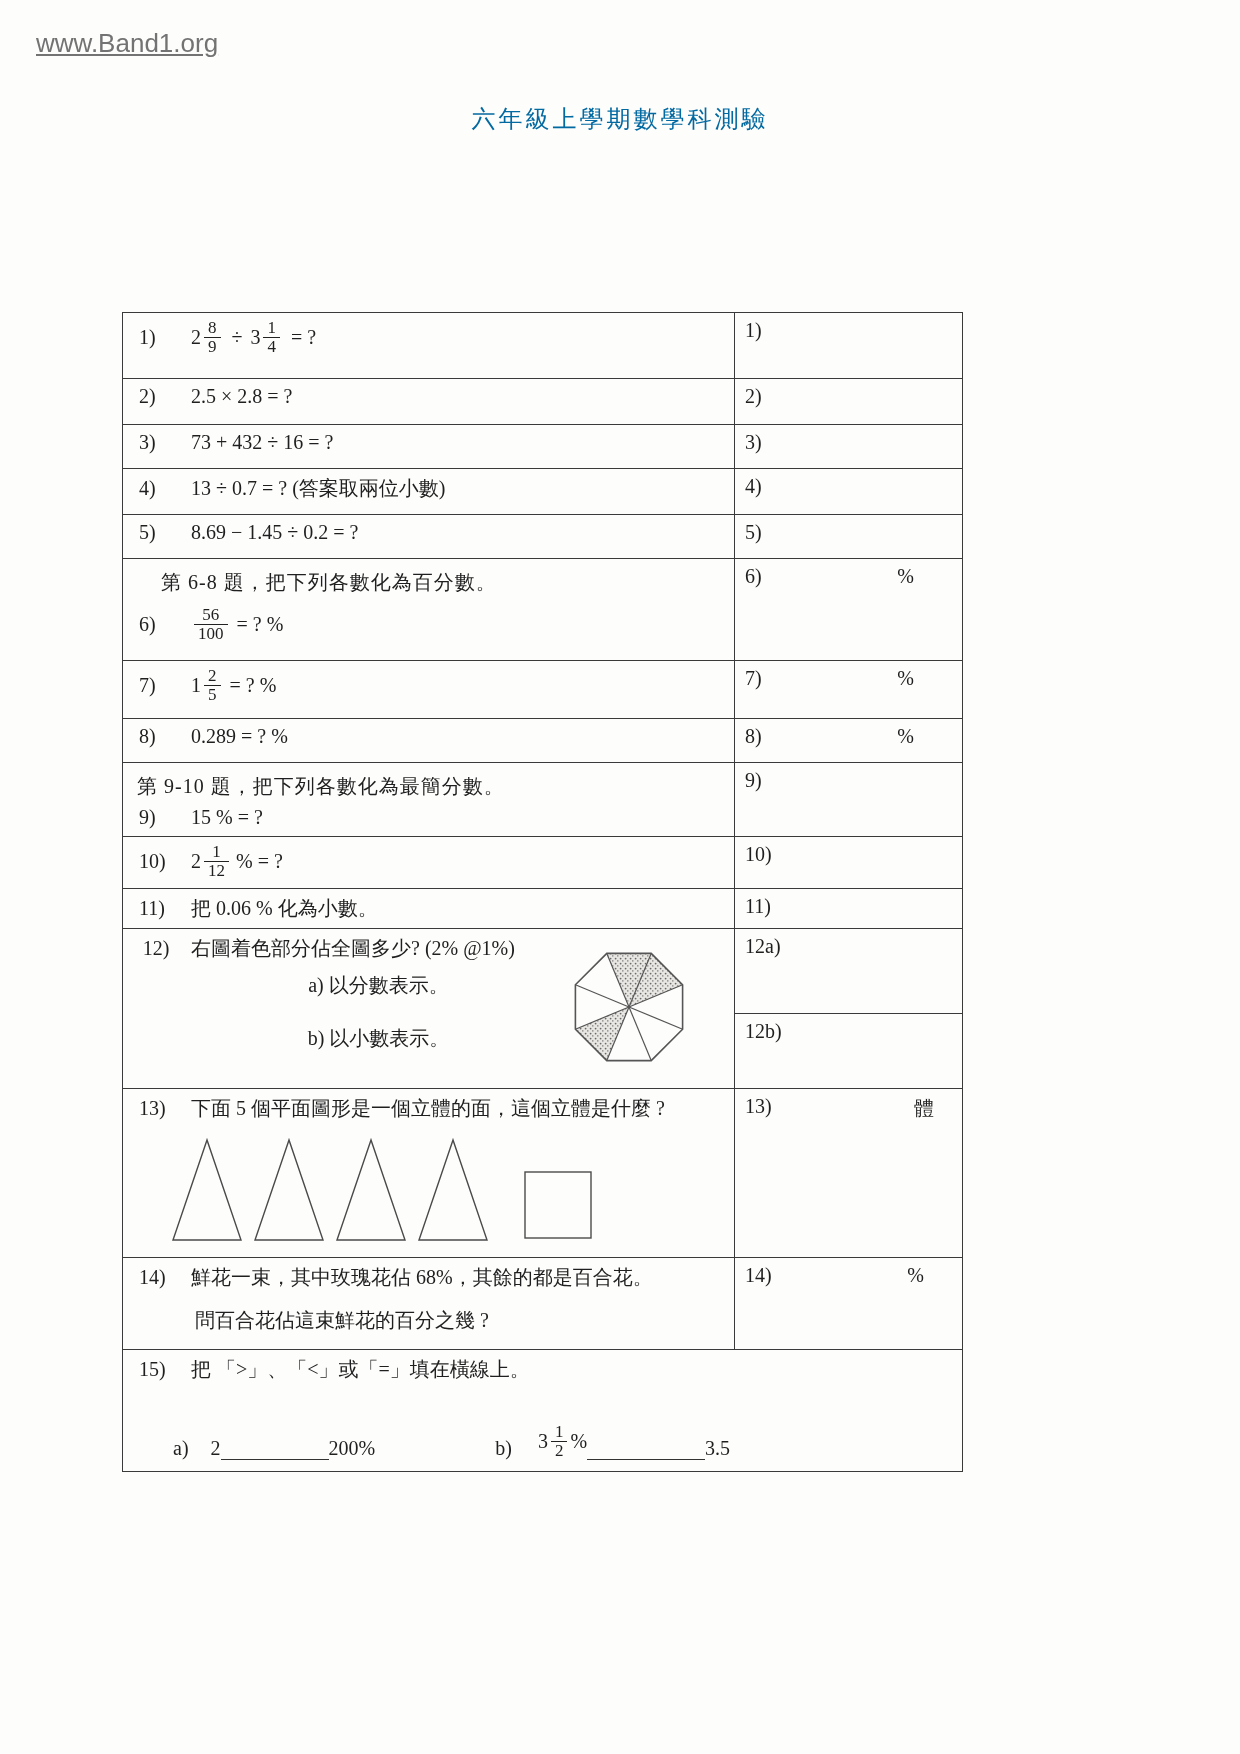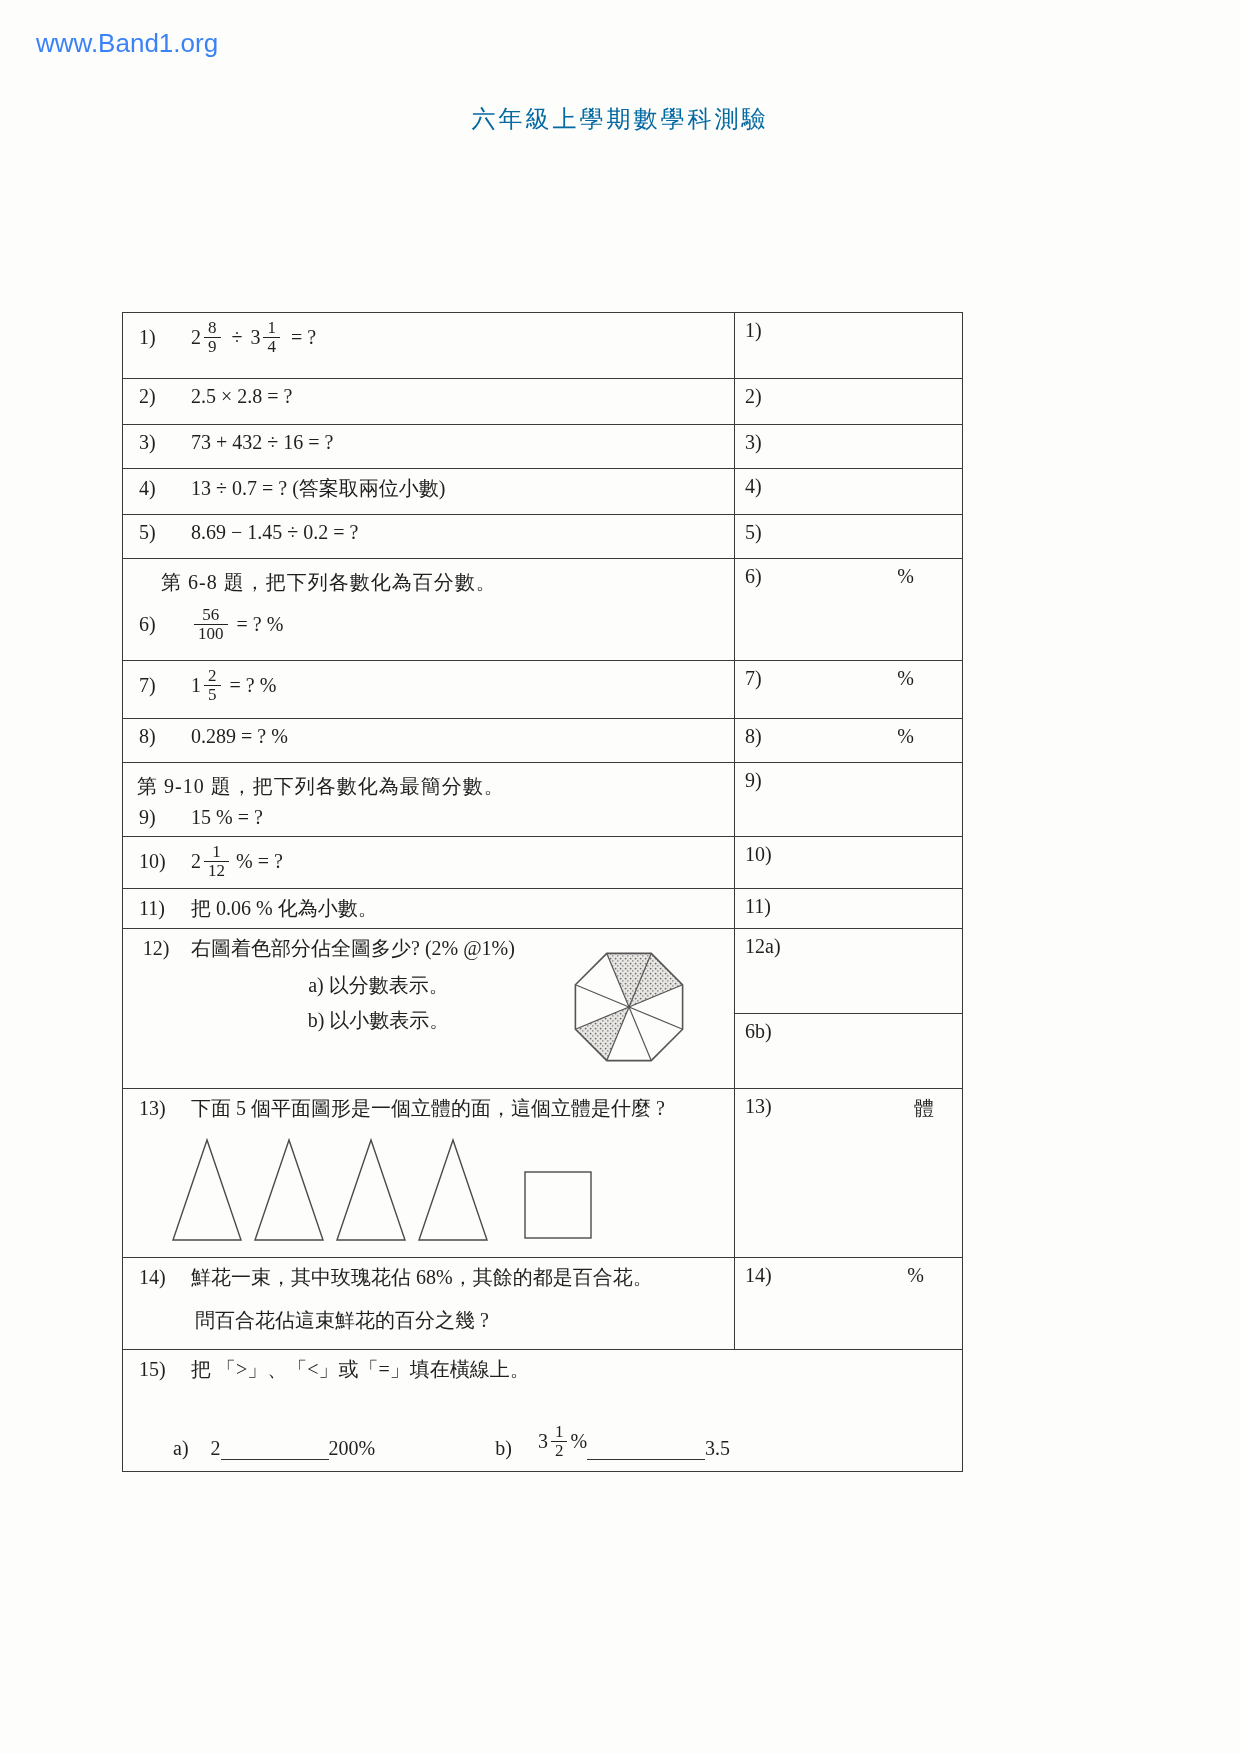--- a/index.html
+++ b/index.html
@@ -3,22 +3,22 @@
 <meta charset="utf-8">
 <style>
   * { margin:0; padding:0; box-sizing:border-box; }
   html,body { width:1240px; height:1754px; background:#ffffff; }
   body {
     font-family:"Liberation Serif","DejaVu Serif",serif;
     color:#222; position:relative; overflow:hidden;
   }
   .page { width:1240px; height:1754px; position:relative; background:#fdfdfc; }
 
-  .site { position:absolute; top:28px; left:36px; font-size:26px; color:#3b82f6;
-          font-family:"Liberation Sans","DejaVu Sans",sans-serif; }
+  .site { position:absolute; top:28px; left:36px; font-size:26px; color:#737373;
+          font-family:"Liberation Sans","DejaVu Sans",sans-serif;text-decoration:underline; }
 
   .title { position:absolute; top:103px; left:0; width:100%; text-align:center;
            font-size:24px; letter-spacing:3px; color:#0369a1; }
 
   .info-row { position:absolute; top:168px; left:115px; width:960px; display:flex;
               align-items:flex-end; font-size:21px; }
   .blank { display:inline-block; border-bottom:1.6px solid #333; height:24px; vertical-align:bottom; }
   .name-blank { width:185px; margin-left:14px; }
   .class-blank { width:44px; }
   .date-blank { width:205px; margin-left:14px; }
@@ -47,21 +47,21 @@
   .frac .den { display:block; padding:0 4px; font-size:17px; }
 
   td.qa { vertical-align:top; }
   td.qa .alabel { display:flex; justify-content:space-between; align-items:flex-start; }
   td.qa.pct { padding-right:48px; }
   td.bottom { vertical-align:bottom; padding-bottom:10px; }
 
   .q12-wrap { display:flex; }
   .q12-text { flex:1;text-align:center; }
   .q12-sub { padding-left:70px; margin-top:10px; }
-  .q12-sub.b2 { margin-top:8px; }
+  .q12-sub.b2 { margin-top:26px; }
   .oct-box { width:170px; padding-top:2px; }
 
   .shapes-box { margin:14px 0 2px 34px; }
 
   .q15-subrow { display:flex; align-items:flex-end; margin-top:40px; padding-left:40px; font-size:20px; }
   .u-line { display:inline-block; border-bottom:1.6px solid #333; height:22px; }
   .u1 { width:108px; }
   .u2 { width:118px; }
   .q15-bgap { margin-left:120px; }
   .inline-mid { display:inline-flex; align-items:center; }
@@ -278,21 +278,21 @@
               <line x1="70" y1="70" x2="47.8" y2="16.4" stroke="#555" stroke-width="1.2"></line>
               <line x1="70" y1="70" x2="92.2" y2="16.4" stroke="#555" stroke-width="1.2"></line>
               <line x1="70" y1="70" x2="123.6" y2="47.8" stroke="#555" stroke-width="1.2"></line>
             </svg>
           </div>
         </div>
       </td>
       <td class="qa bottom" style="height:72px"><span>12a)</span></td>
     </tr>
     <tr>
-      <td class="qa bottom" style="height:64px"><span>6b)</span></td>
+      <td class="qa bottom" style="height:64px"><span>12b)</span></td>
     </tr>
 
     <tr>
       <td style="height:158px">
         <div class="qrow">
               <span class="qno">13)</span>
               <span>下面 5 個平面圖形是一個立體的面，這個立體是什麼 ?</span>
             </div>
         <div class="shapes-box">
           <svg width="470" height="108" viewBox="0 0 470 108">

